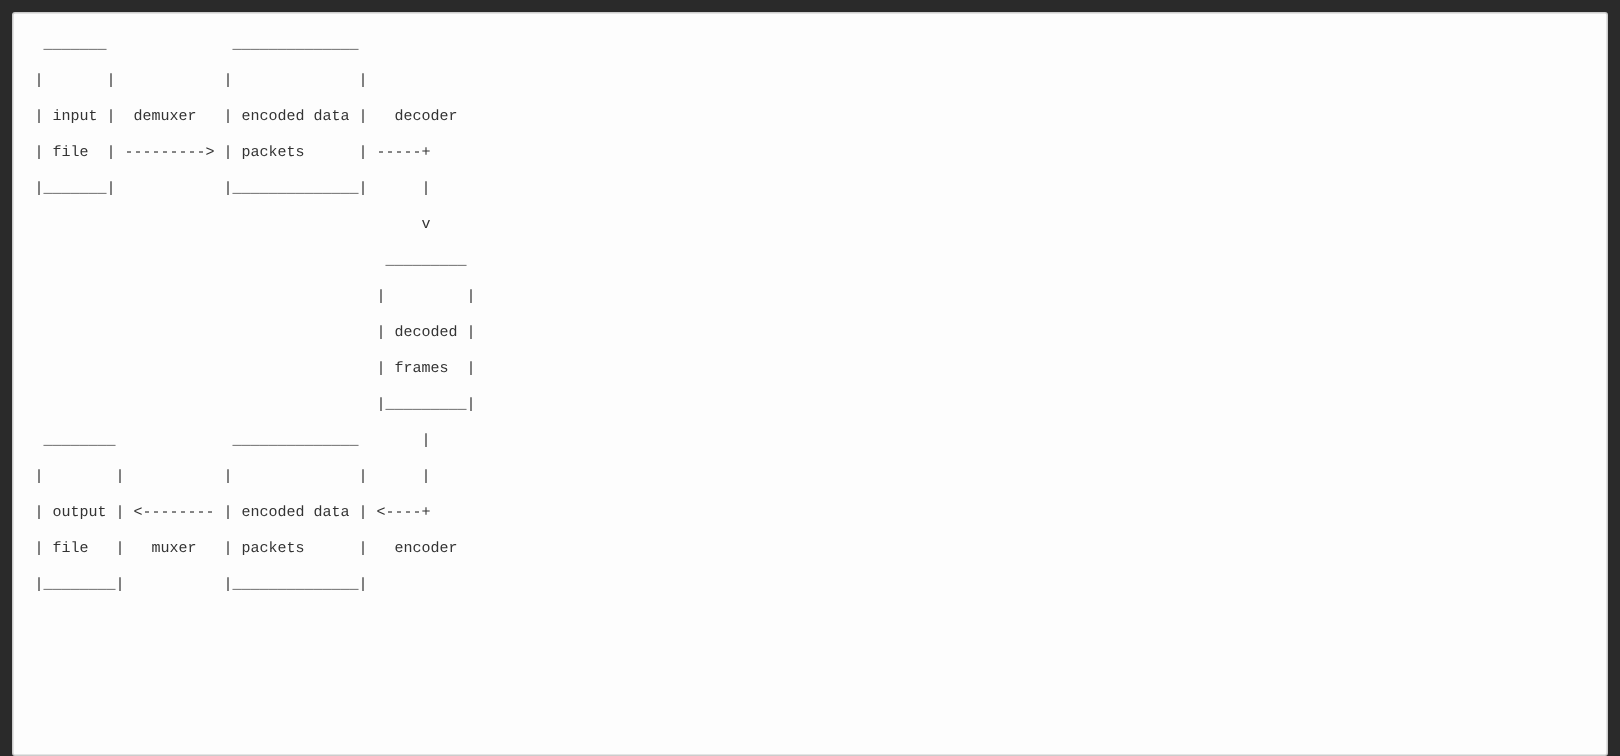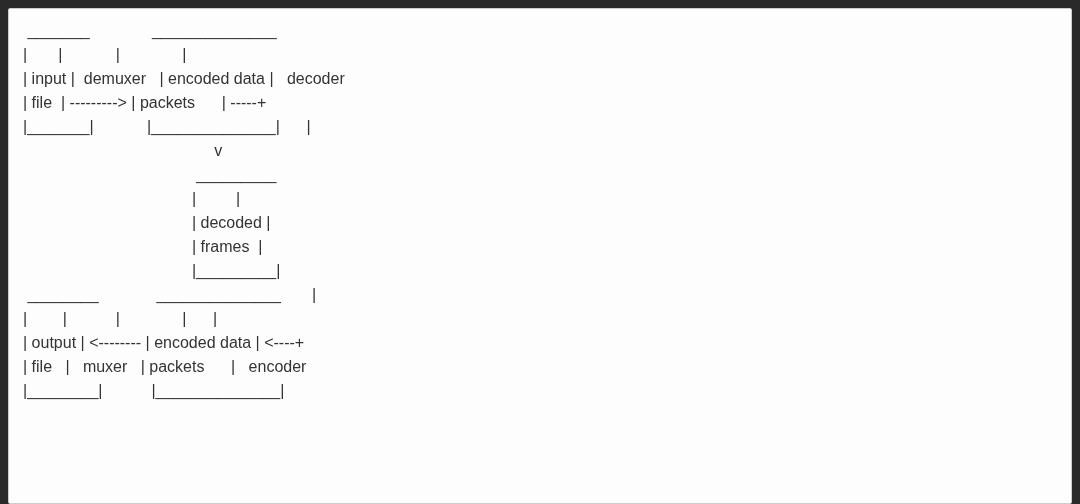--- a/index.html
+++ b/index.html
@@ -15,22 +15,22 @@
     }
     .window {
       background: #fdfdfd;
       margin: 8px 8px 0 8px;
       border: 1px solid #ccc;
       border-radius: 2px;
       height: 496px;
       padding: 10px 14px;
     }
     pre {
-      font-family: Liberation Sans, sans-serif;
-      font-size: 16px;
+      font-family: Liberation Mono, monospace;
+      font-size: 10px;
       line-height: 24px;
       color: #333;
       white-space: pre;
     }
   </style>
 </head>
 <body>
 
 <div class="window">
   <pre> _______              ______________

